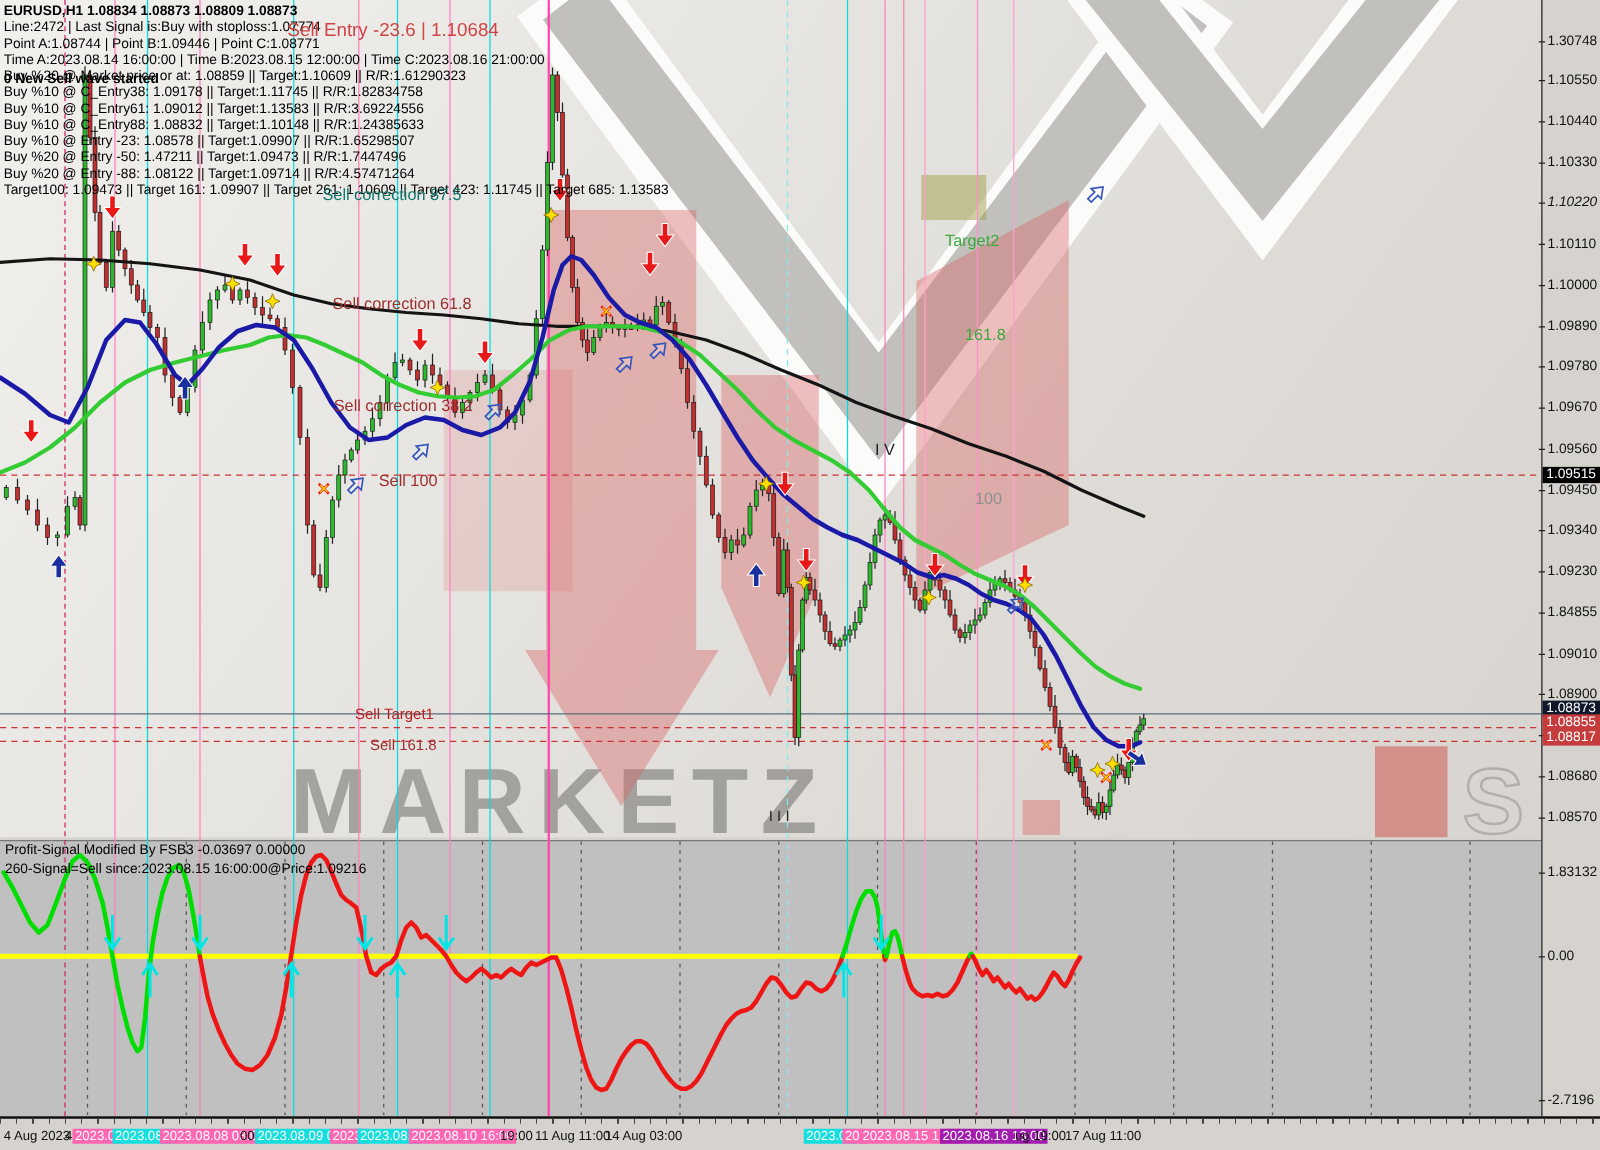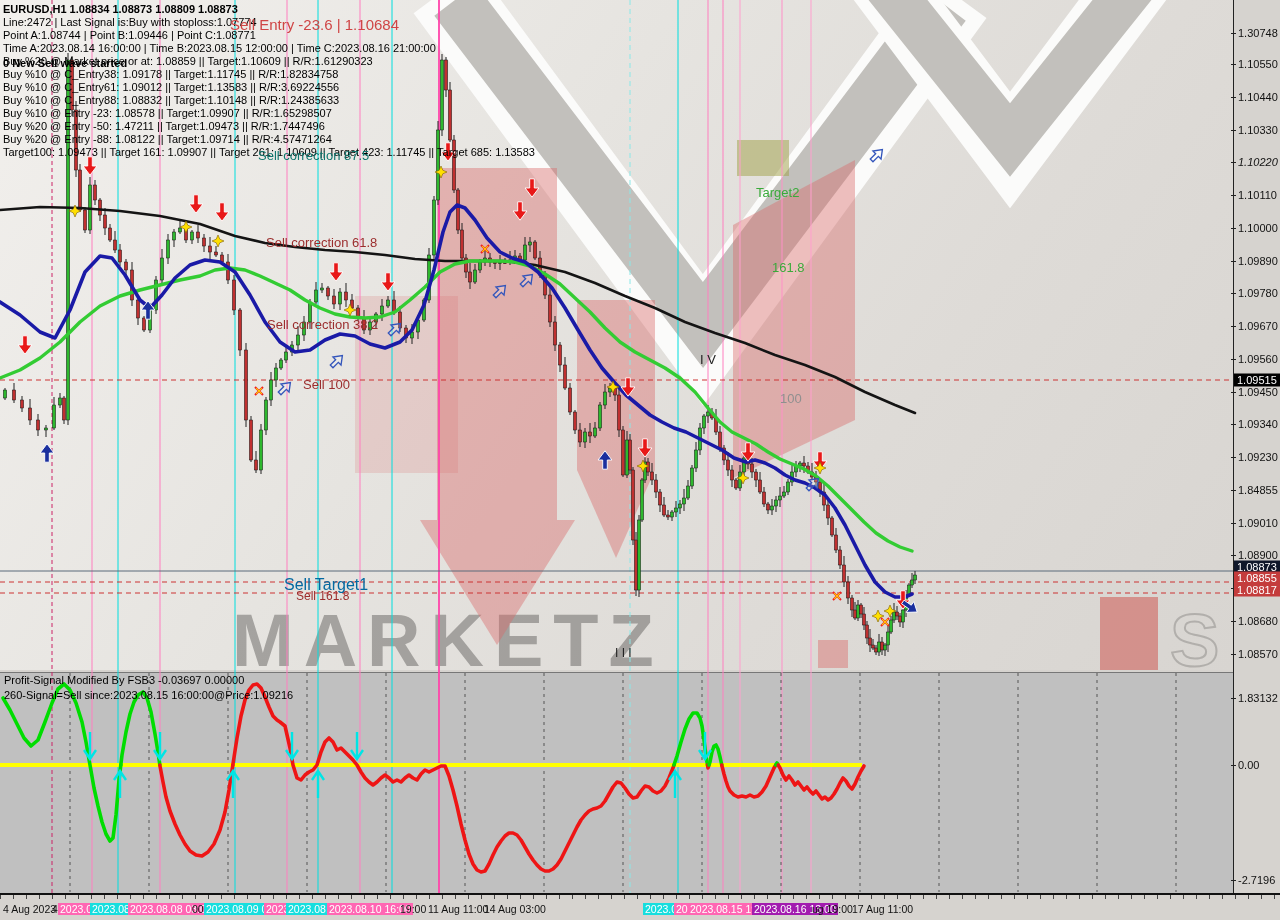--- a/index.html
+++ b/index.html
@@ -591,21 +591,21 @@
       <div class="info-line" style="top: 107px;">Buy %10 @ Entry -23: 1.08578 || Target:1.09907 || R/R:1.65298507</div>
       <div class="info-line" style="top: 120px;">Buy %20 @ Entry -50: 1.47211 || Target:1.09473 || R/R:1.7447496</div>
       <div class="info-line" style="top: 133px;">Buy %20 @ Entry -88: 1.08122 || Target:1.09714 || R/R:4.57471264</div>
       <div class="info-line" style="top: 146px;">Target100: 1.09473 || Target 161: 1.09907 || Target 261: 1.10609 || Target 423: 1.11745 || Target 685: 1.13583</div>
       <div class="info-line" style="top: 57px; font-weight: bold;">0 New Sell wave started</div>
       <div class="anno" style="left: 230px; top: 16px; color: rgb(207, 69, 69); font-size: 15px;">Sell Entry -23.6 | 1.10684</div>
       <div class="anno" style="left: 258px; top: 148px; color: #0f766e; font-size: 13px;">Sell correction 87.5</div>
       <div class="anno" style="left: 266px; top: 235px; color: rgb(155, 45, 45); font-size: 13px;">Sell correction 61.8</div>
       <div class="anno" style="left: 267px; top: 317px; color: rgb(155, 45, 45); font-size: 13px;">Sell correction 38.2</div>
       <div class="anno" style="left: 303px; top: 377px; color: rgb(155, 45, 45); font-size: 13px;">Sell 100</div>
-      <div class="anno" style="left: 284px; top: 576px; color: #0369a1; font-size: 16px;">Sell Target1</div>
+      <div class="anno" style="left: 284px; top: 564px; color: #b91c1c; font-size: 12px;">Sell Target1</div>
       <div class="anno" style="left: 296px; top: 589px; color: rgb(155, 45, 45); font-size: 12px;">Sell 161.8</div>
       <div class="anno" style="left: 756px; top: 185px; color: rgb(58, 170, 58); font-size: 13px;">Target2</div>
       <div class="anno" style="left: 772px; top: 260px; color: rgb(58, 170, 58); font-size: 13px;">161.8</div>
       <div class="anno" style="left: 780px; top: 391px; color: rgb(143, 143, 143); font-size: 13px;">100</div>
       <div class="anno" style="left: 700px; top: 352px; color: rgb(34, 34, 34); font-size: 13px;">I V</div>
       <div class="anno" style="left: 615px; top: 646px; color: rgb(34, 34, 34); font-size: 12px;">I I I</div>
     </div>
 
   <div id="price-axis">
       <div class="plabel" style="top: 33px;">1.30748</div>

